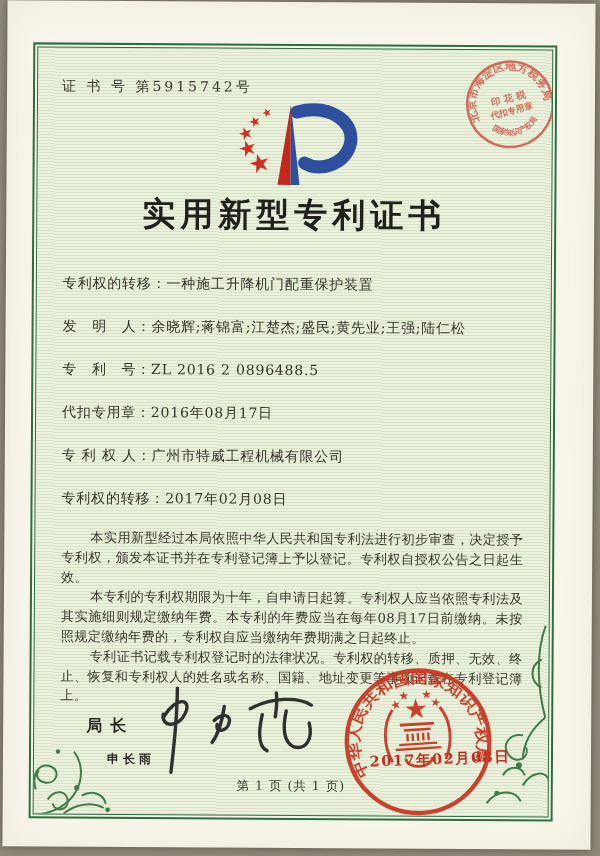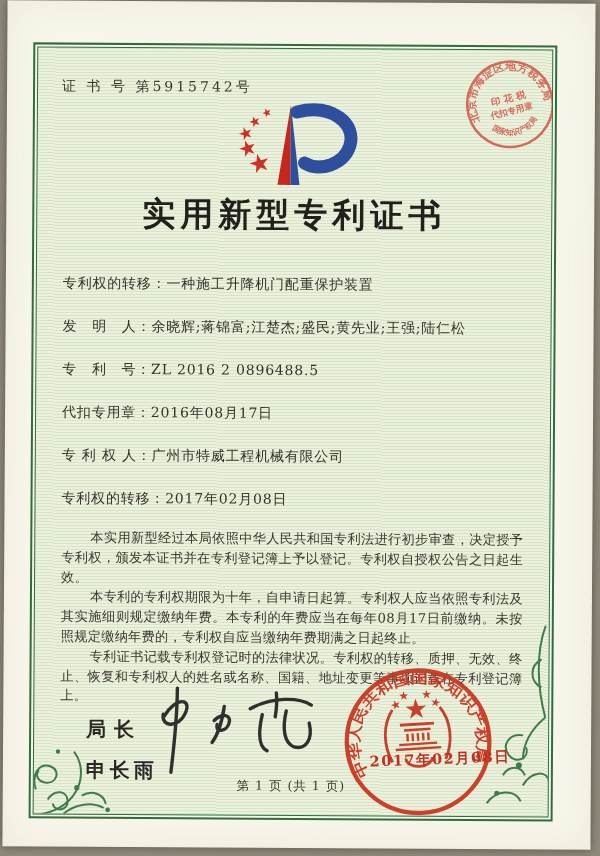--- a/index.html
+++ b/index.html
@@ -21,22 +21,22 @@
   .title{margin-top:6px;text-align:center;font-size:33px;font-weight:700;
     letter-spacing:5px;color:#22201c;}
   .fields{margin:38px 26px 0 26px;}
   .field{margin-top:23px;font-size:14px;color:#35312b;letter-spacing:.8px;height:20px;}
   .field:first-child{margin-top:0;}
   .flabel{white-space:pre;}
   .paragraphs{margin:18px 26px 0 26px;}
   .paragraphs p{margin:0;font-size:13.2px;line-height:1.5;color:#3b3630;
     text-indent:2.2em;text-align:justify;letter-spacing:.3px;}
   .director{position:absolute;left:52px;top:668px;color:#2b2823;}
-  .director .d-title{font-size:20px;letter-spacing:8px;font-weight:600;}
-  .director .d-name{margin-top:14px;font-size:20px;letter-spacing:4px;font-weight:600;}
+  .director .d-title{font-size:16px;letter-spacing:8px;font-weight:600;}
+  .director .d-name{margin-top:14px;font-size:12px;letter-spacing:4px;font-weight:600;margin-left:21px;}
   .signature{position:absolute;left:96px;top:634px;opacity:.9;}
   .official-seal{position:absolute;left:308px;top:616px;opacity:.93;}
   .date-stamp{position:absolute;left:326px;top:700px;width:160px;text-align:center;
     color:#c22f1f;font-size:14.5px;font-weight:700;letter-spacing:1.5px;
     transform:rotate(-2.5deg);z-index:5;}
   .tax-stamp{position:absolute;left:424px;top:6px;opacity:.85;}
   .footer{position:absolute;left:0;right:0;bottom:20px;text-align:center;
     font-size:12.5px;color:#3a362f;letter-spacing:1px;}
   .ornament-bl{position:absolute;left:-4px;bottom:-4px;}
   .ornament-br{position:absolute;right:-3px;bottom:-4px;}

